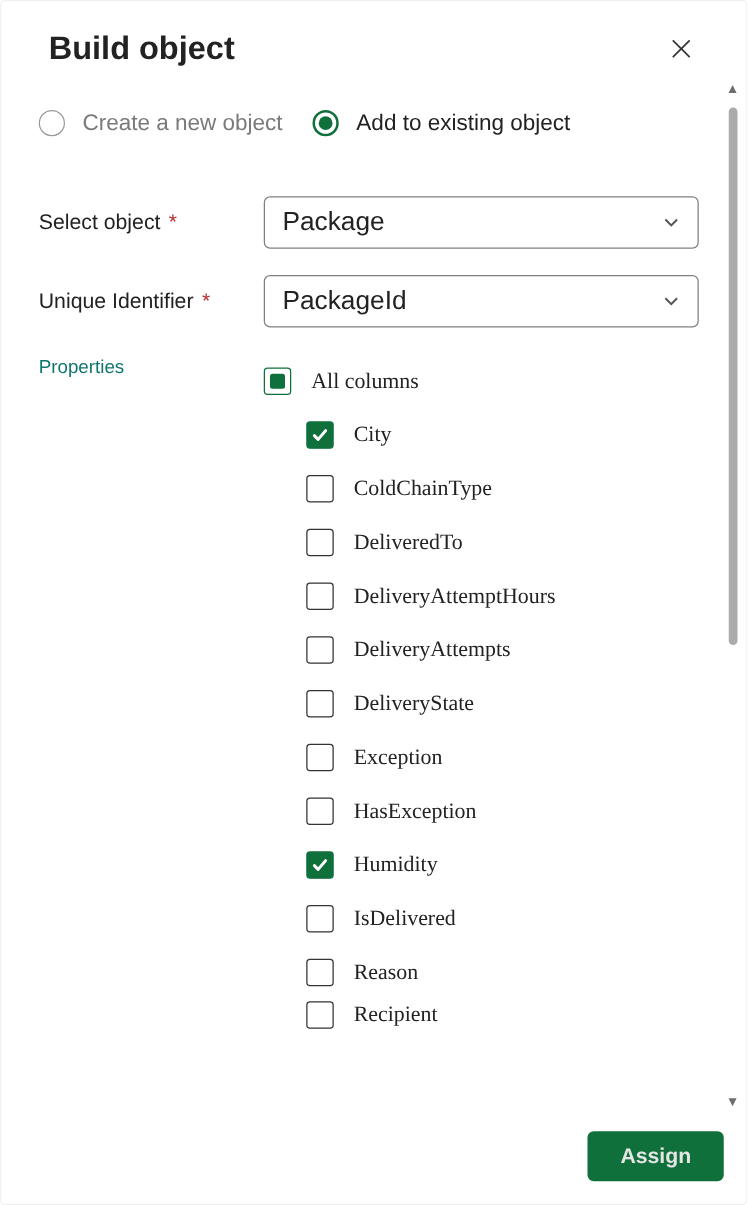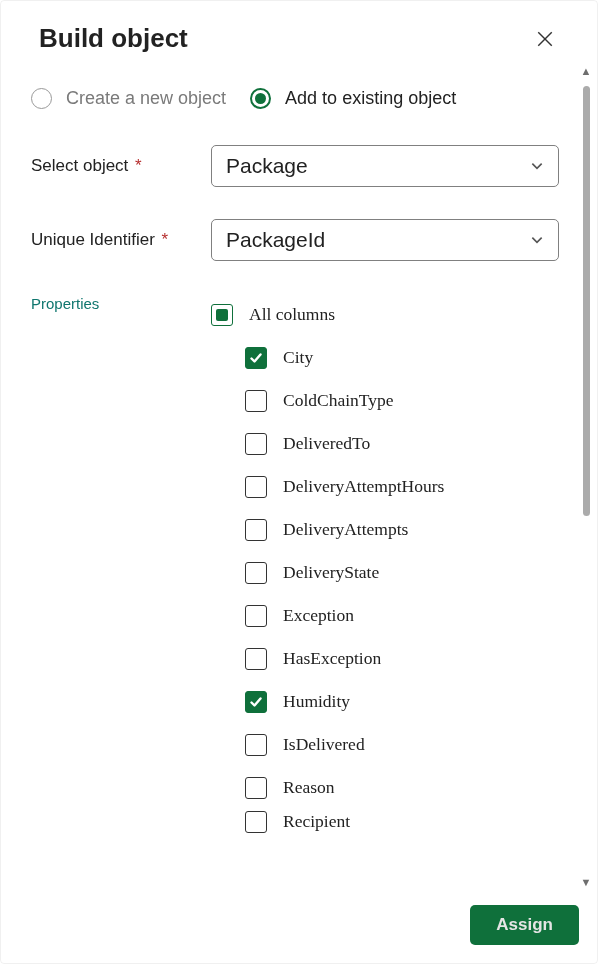--- a/index.html
+++ b/index.html
@@ -77,21 +77,21 @@
       top: 22px;
       height: 430px;
       background: #ababab;
       border-radius: 4px;
     }
 
     .radio-row {
       display: flex;
       align-items: center;
       gap: 24px;
-      margin-bottom: 36px;
+      margin-bottom: 48px;
       margin-top: 6px;
     }
     .radio-option {
       display: flex;
       align-items: center;
       gap: 14px;
       cursor: pointer;
     }
     .radio-circle {
       width: 21px; height: 21px;
@@ -106,21 +106,21 @@
       width: 11px; height: 11px;
       border-radius: 50%;
       background: #0f703b;
     }
     .radio-label { font-size: 18px; color: #222; }
     .radio-label.muted { color: #7a7a7a; }
 
     .form-row {
       display: flex;
       align-items: center;
-      margin-bottom: 32px;
+      margin-bottom: 21px;
     }
     .form-label {
       width: 180px;
       font-size: 17px;
       color: #222;
     }
     .req { color: #b62e2e; margin-left: 2px; }
     .select {
       flex: 1;
       max-width: 358px;

